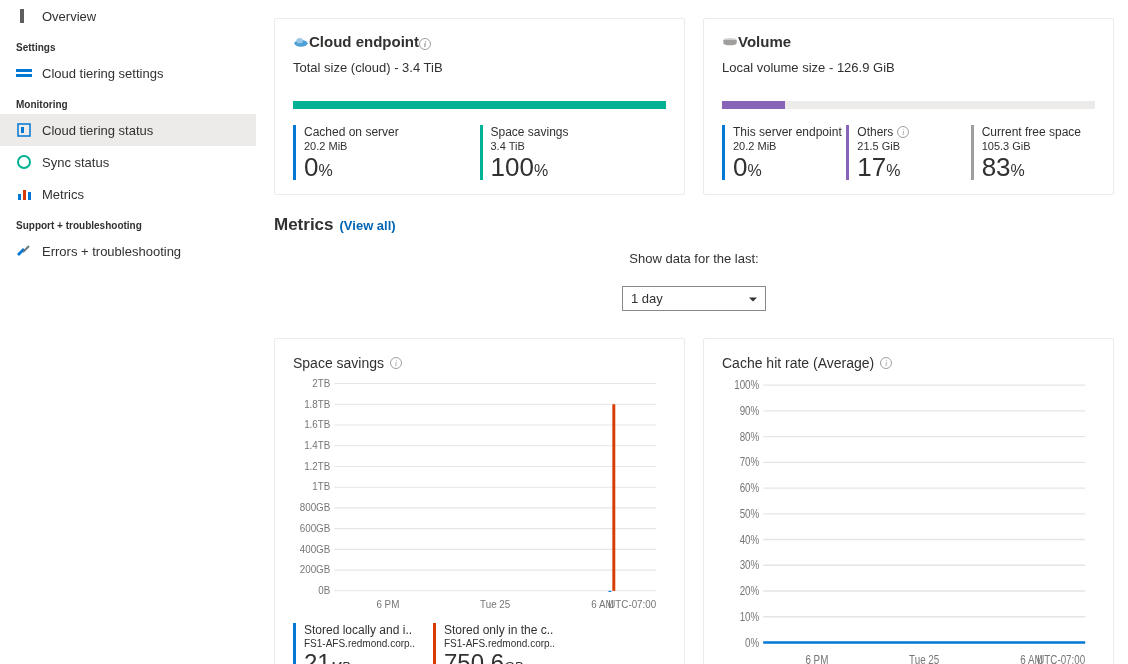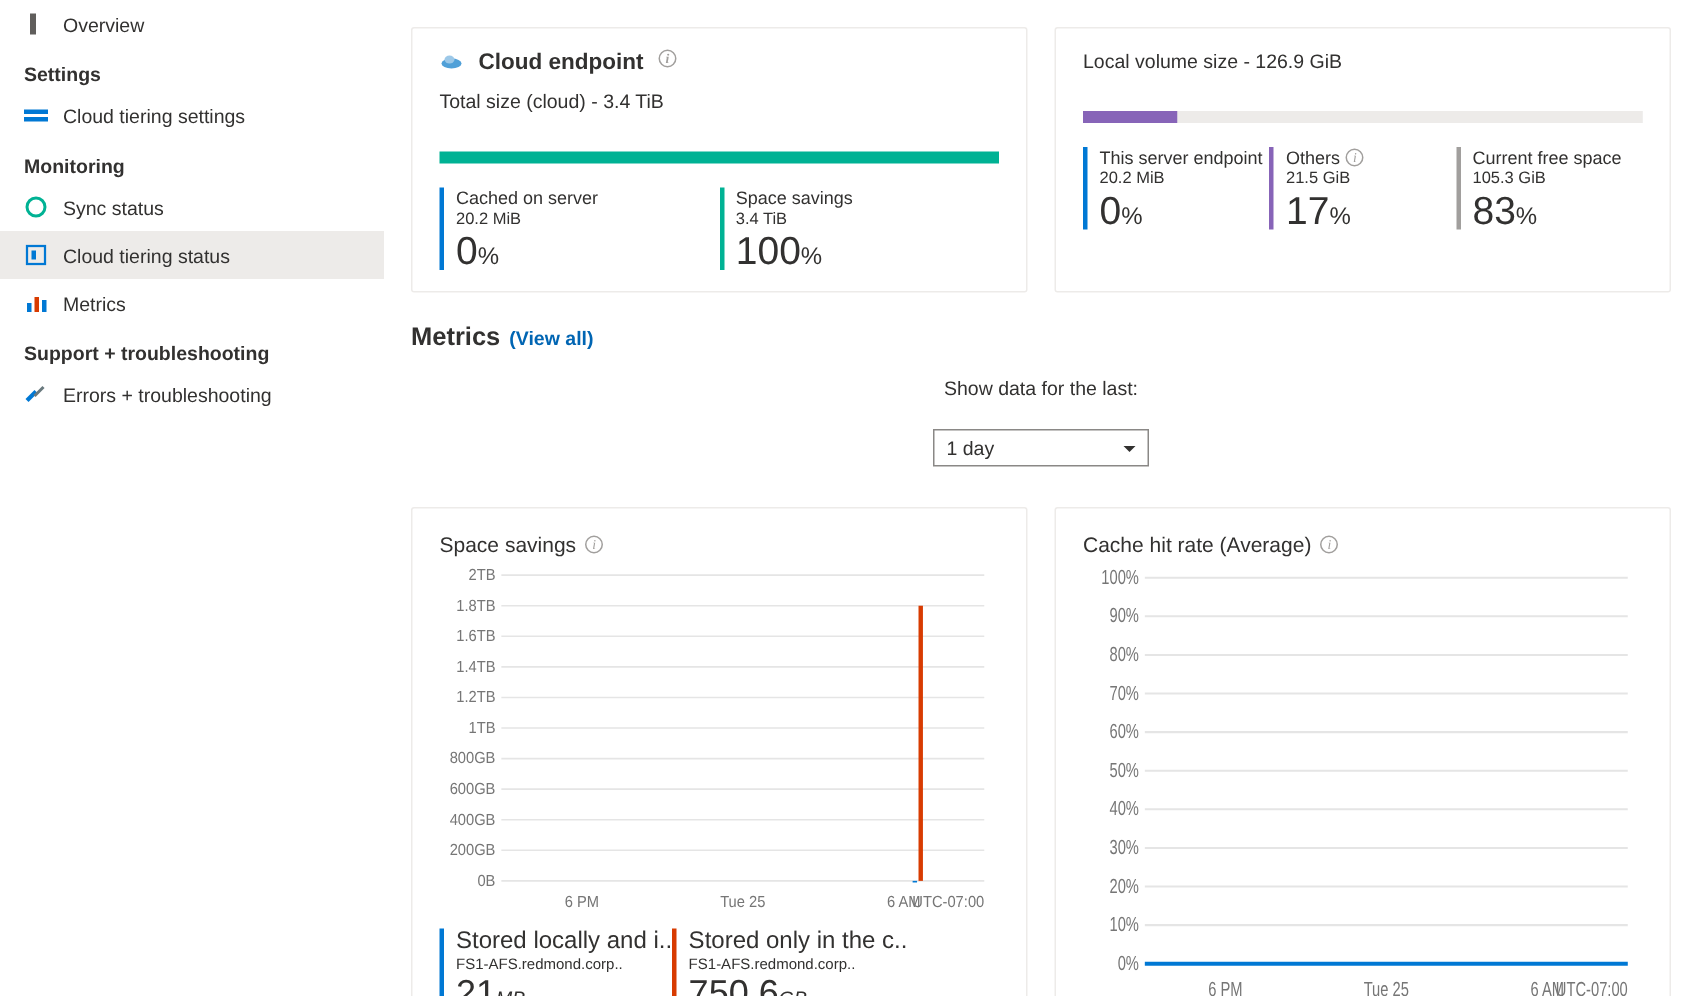--- a/index.html
+++ b/index.html
@@ -23,21 +23,21 @@
     align-items: center;
     gap: 10px;
     padding: 8px 16px;
     cursor: pointer;
     font-size: 13px;
   }
   .nav-item.active { background: #edebe9; }
   .nav-group {
     padding: 10px 16px 4px 16px;
     font-weight: 600;
-    font-size: 13px;
+    font-size: 10px;
   }
   .nav-icon { width: 16px; height: 16px; display:inline-flex; align-items:center; justify-content:center; flex:none; }
   
   .main {
     flex: 1;
     padding: 18px 14px 0 18px;
   }
   .two-col {
     display: flex;
     gap: 18px;
@@ -45,22 +45,22 @@
   }
   .card {
     flex: 1;
     border: 1px solid #edebe9;
     border-radius: 2px;
     padding: 14px 18px 14px 18px;
     background: #fff;
   }
   .card-title {
     display: flex;
-    align-items: flex-start;
-    gap: 10px;
+    align-items: flex-end;
+    gap: 0;
     font-weight: 600;
     font-size: 15px;
     margin-bottom: 10px;
   }
   .card-subtitle {
     font-size: 13px;
     color: #323130;
     margin-bottom: 26px;
   }
   .bar {
@@ -112,21 +112,21 @@
     border:1px solid #edebe9; border-radius:2px; padding:16px 18px 10px 18px; flex:1; height:348px;
     display:flex; flex-direction:column;
   }
   .chart-title { font-size:14px; font-weight:400; margin-bottom:6px; display:flex; align-items:center; gap:6px;}
   .chart-area { flex:1; position:relative; }
   svg.grid { width:100%; height:100%; }
   .tick-label { font-size:10px; fill:#767676; }
   .axis-label { font-size:10px; fill:#767676; }
   .chart-legend { display:flex; gap:0; margin-top:6px; }
   .chart-legend .stat { flex:0 0 auto; min-width:140px; }
-  .chart-legend .stat-label{ font-size:16px; }
+  .chart-legend .stat-label{ font-size:12px; }
   .chart-legend .stat-sub{ font-size:10px; }
   .chart-legend .stat-big{ font-size:24px; }
   .chart-legend .stat-big .unit{ font-size:13px;font-style:italic; }
   
   .i-cloud{color:#0078d4;}
 </style>
 </head>
 <body>
 
 <div class="layout">
@@ -148,37 +148,37 @@
         <svg viewBox="0 0 16 16" width="16" height="16">
             <rect x="0" y="4" width="16" height="3" fill="#0078d4"></rect>
             <rect x="0" y="9" width="16" height="3" fill="#0078d4"></rect>
           </svg>
       </span>
       <span>Cloud tiering settings</span>
     </div>
 
     <div class="nav-group">Monitoring</div>
 
-    <div class="nav-item">
-      <span class="nav-icon">
-        <svg viewBox="0 0 16 16" width="16" height="16">
-            <circle cx="8" cy="8" r="6" fill="none" stroke="#00b294" stroke-width="2"></circle>
-          </svg>
-      </span>
-      <span>Sync status</span>
-    </div>
-
     <div class="nav-item active">
       <span class="nav-icon">
         <svg viewBox="0 0 16 16" width="16" height="16">
             <rect x="2" y="2" width="12" height="12" fill="none" stroke="#0078d4" stroke-width="1.5"></rect>
             <rect x="5" y="5" width="3" height="6" fill="#0078d4"></rect>
           </svg>
       </span>
       <span>Cloud tiering status</span>
+    </div>
+
+    <div class="nav-item">
+      <span class="nav-icon">
+        <svg viewBox="0 0 16 16" width="16" height="16">
+            <circle cx="8" cy="8" r="6" fill="none" stroke="#00b294" stroke-width="2"></circle>
+          </svg>
+      </span>
+      <span>Sync status</span>
     </div>
 
     <div class="nav-item">
       <span class="nav-icon">
         <svg viewBox="0 0 16 16" width="16" height="16">
             <rect x="2" y="8" width="3" height="6" fill="#0078d4"></rect>
             <rect x="7" y="4" width="3" height="10" fill="#d83b01"></rect>
             <rect x="12" y="6" width="3" height="8" fill="#0078d4"></rect>
           </svg>
       </span>
@@ -225,20 +225,29 @@
             </div>
             <div class="stat teal">
               <div class="stat-label">Space savings</div>
               <div class="stat-sub">3.4 TiB</div>
               <div class="stat-big">100<span class="unit">%</span></div>
             </div>
           </div>
       </div>
 
       <div class="card">
+        <div class="card-title">
+          <span class="nav-icon">
+            <svg viewBox="0 0 24 14" width="24" height="14">
+                <ellipse cx="12" cy="4" rx="10" ry="3" fill="#d2d0ce"></ellipse>
+                <path d="M2 4 v5 a10 3 0 0 0 20 0 v-5" fill="#a19f9d"></path>
+              </svg>
+          </span>
+          <span>Volume</span>
+        </div>
         <div class="card-subtitle">Local volume size - 126.9 GiB</div>
         <div class="bar" id="volume-bar">
             <div class="bar-seg" style="width: 17%; background: rgb(135, 100, 184);"></div>
             <div class="bar-seg" style="width: 83%; background: rgb(237, 235, 233);"></div>
           </div>
         <div class="stats-row" id="volume-stats">
             <div class="stat blue">
               <div class="stat-label">This server endpoint</div>
               <div class="stat-sub">20.2 MiB</div>
               <div class="stat-big">0<span class="unit">%</span></div>

